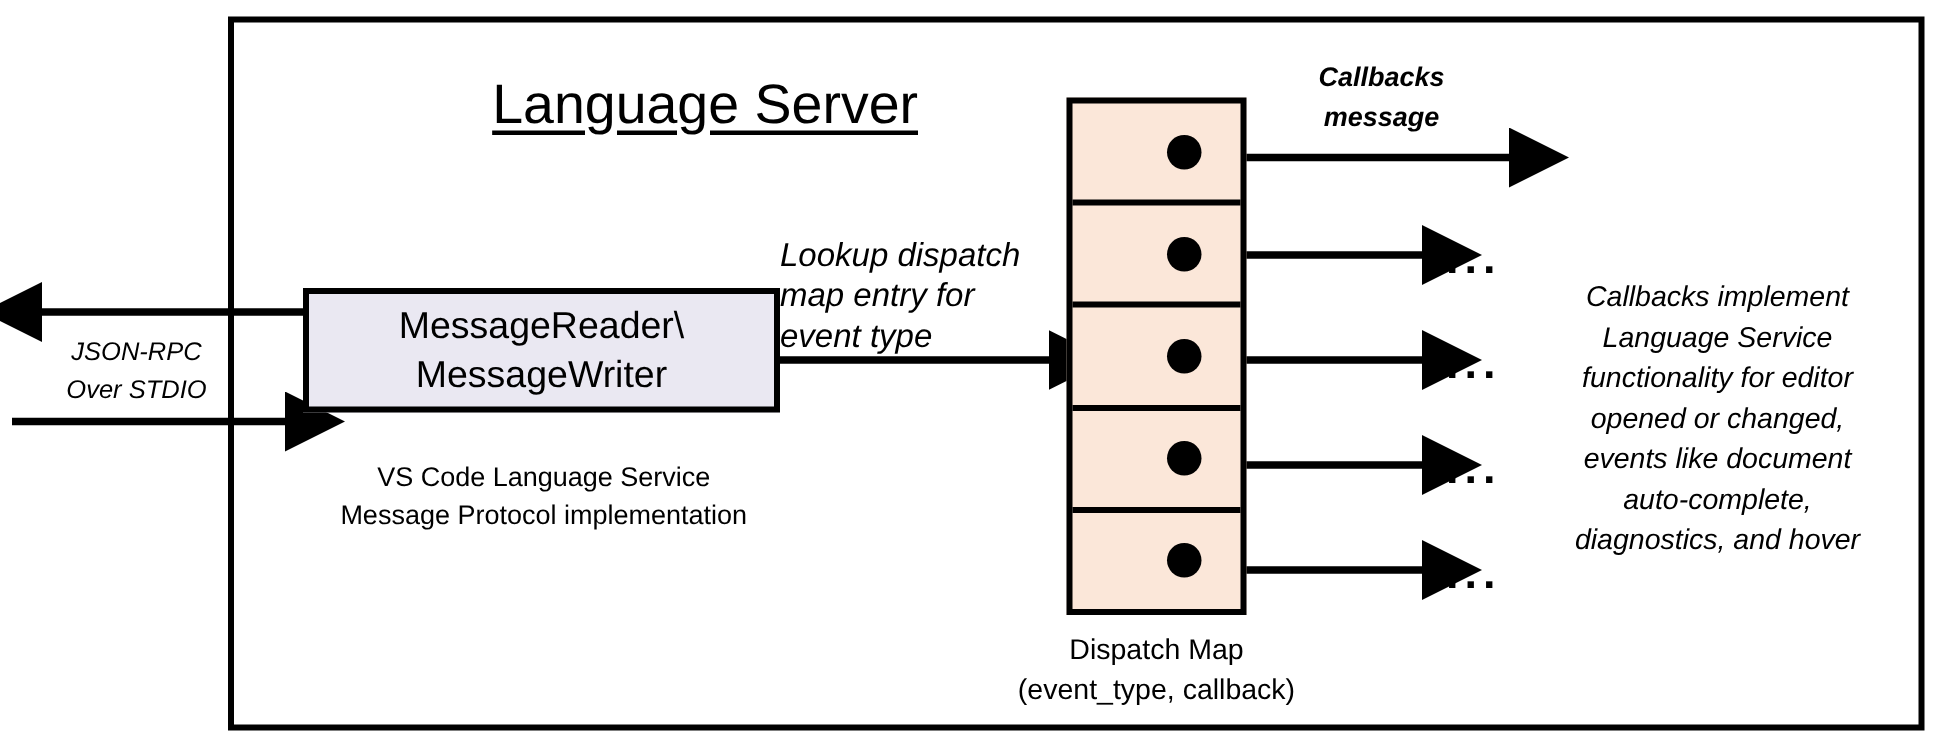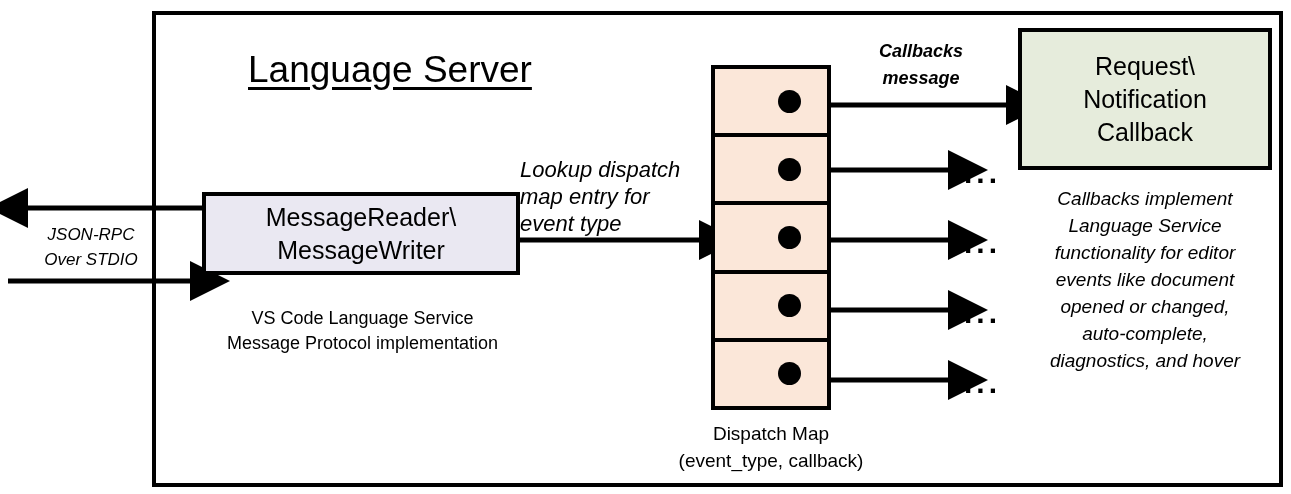--- a/index.html
+++ b/index.html
@@ -10,22 +10,22 @@
   .abs{position:absolute;box-sizing:border-box;}
 
   
   .frame{
     left:152px;top:11px;width:1131px;height:476px;
     border:4px solid #000;background:transparent;
   }
 
   
   .title{
-    left:248px;top:48px;width:380px;
-    font-size:37px;line-height:44px;text-align:left;
+    left:232px;top:48px;width:380px;
+    font-size:37px;line-height:44px;text-align:right;
     text-decoration:underline;text-underline-offset:5px;
     white-space:nowrap;
   }
 
   
   .msg-box{
     left:202px;top:192px;width:318px;height:83px;
     border:4px solid #000;background:#eae8f2;
     display:flex;flex-direction:column;align-items:center;justify-content:center;
     font-size:25px;line-height:33px;text-align:center;
@@ -187,28 +187,23 @@
   <div class="abs dmap-caption">
     <div>Dispatch Map</div>
     <div>(event_type, callback)</div>
   </div>
 
   <div class="ellip" style="left:964px;top:158px;">...</div>
   <div class="ellip" style="left:964px;top:228px;">...</div>
   <div class="ellip" style="left:964px;top:298px;">...</div>
   <div class="ellip" style="left:964px;top:368px;">...</div>
 
-  <div class="abs cb-box">
-    <div>Request\</div>
-    <div>Notification</div>
-    <div>Callback</div>
-  </div>
   <div class="abs cb-caption">
     <div>Callbacks implement</div>
     <div>Language Service</div>
     <div>functionality for editor</div>
+    <div>opened or changed,</div>
     <div>events like document</div>
-    <div>opened or changed,</div>
     <div>auto-complete,</div>
     <div>diagnostics, and hover</div>
   </div>
 
 </div>
 
 </body></html>

